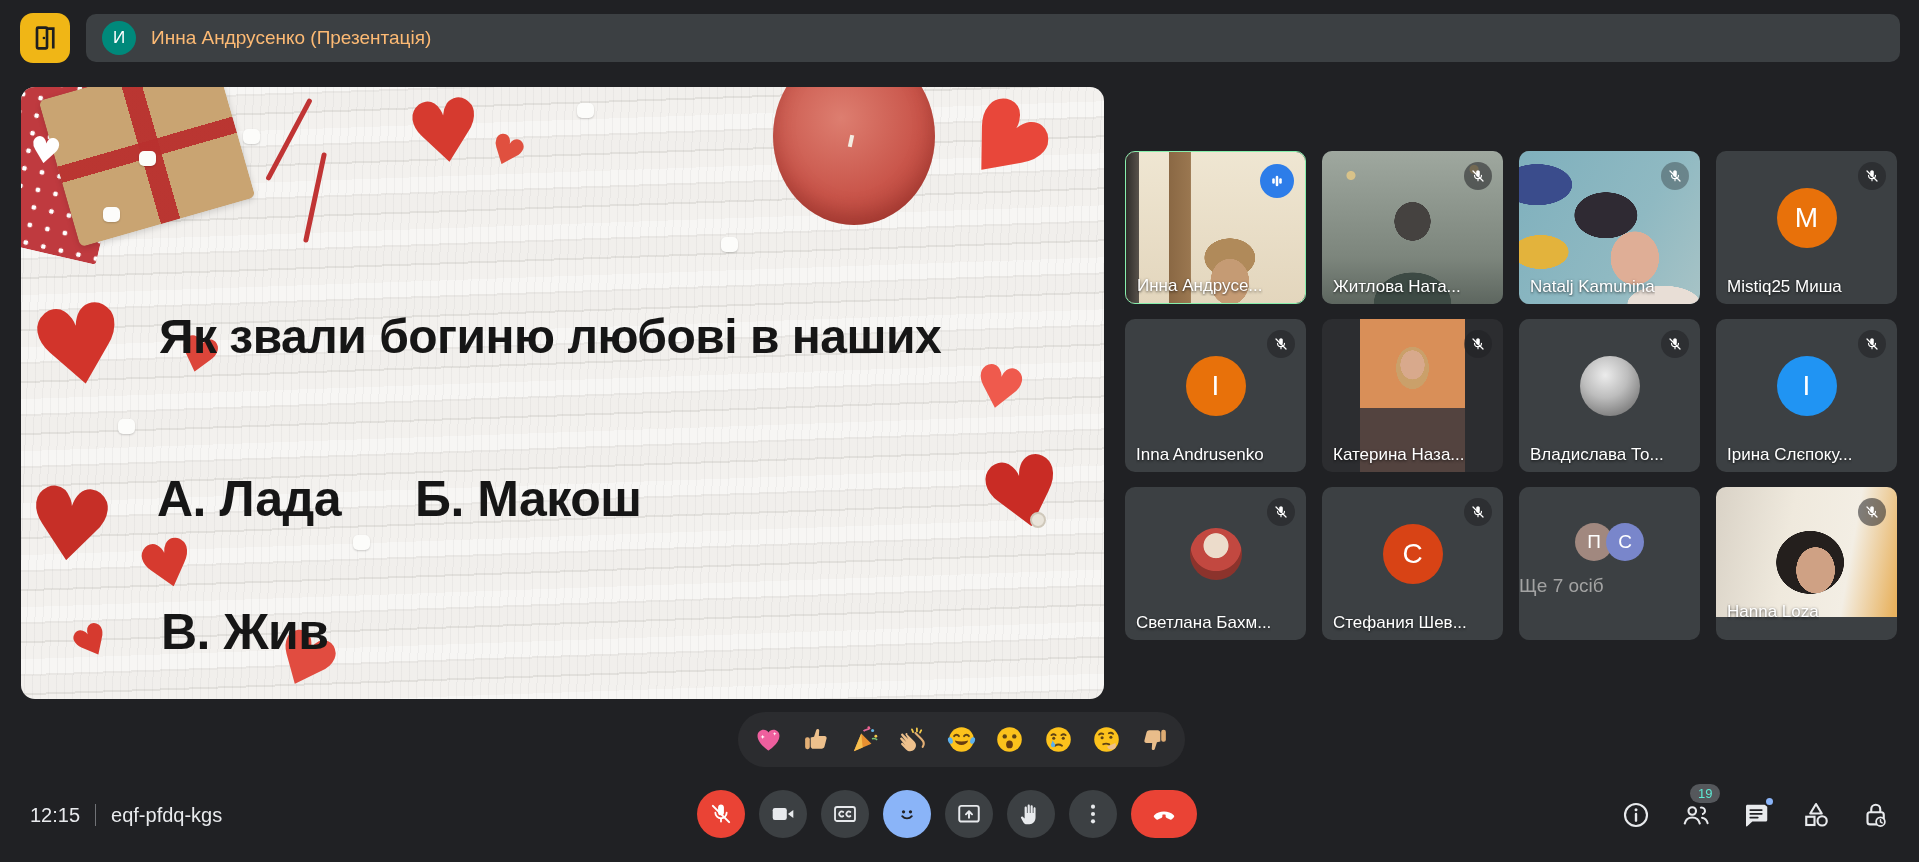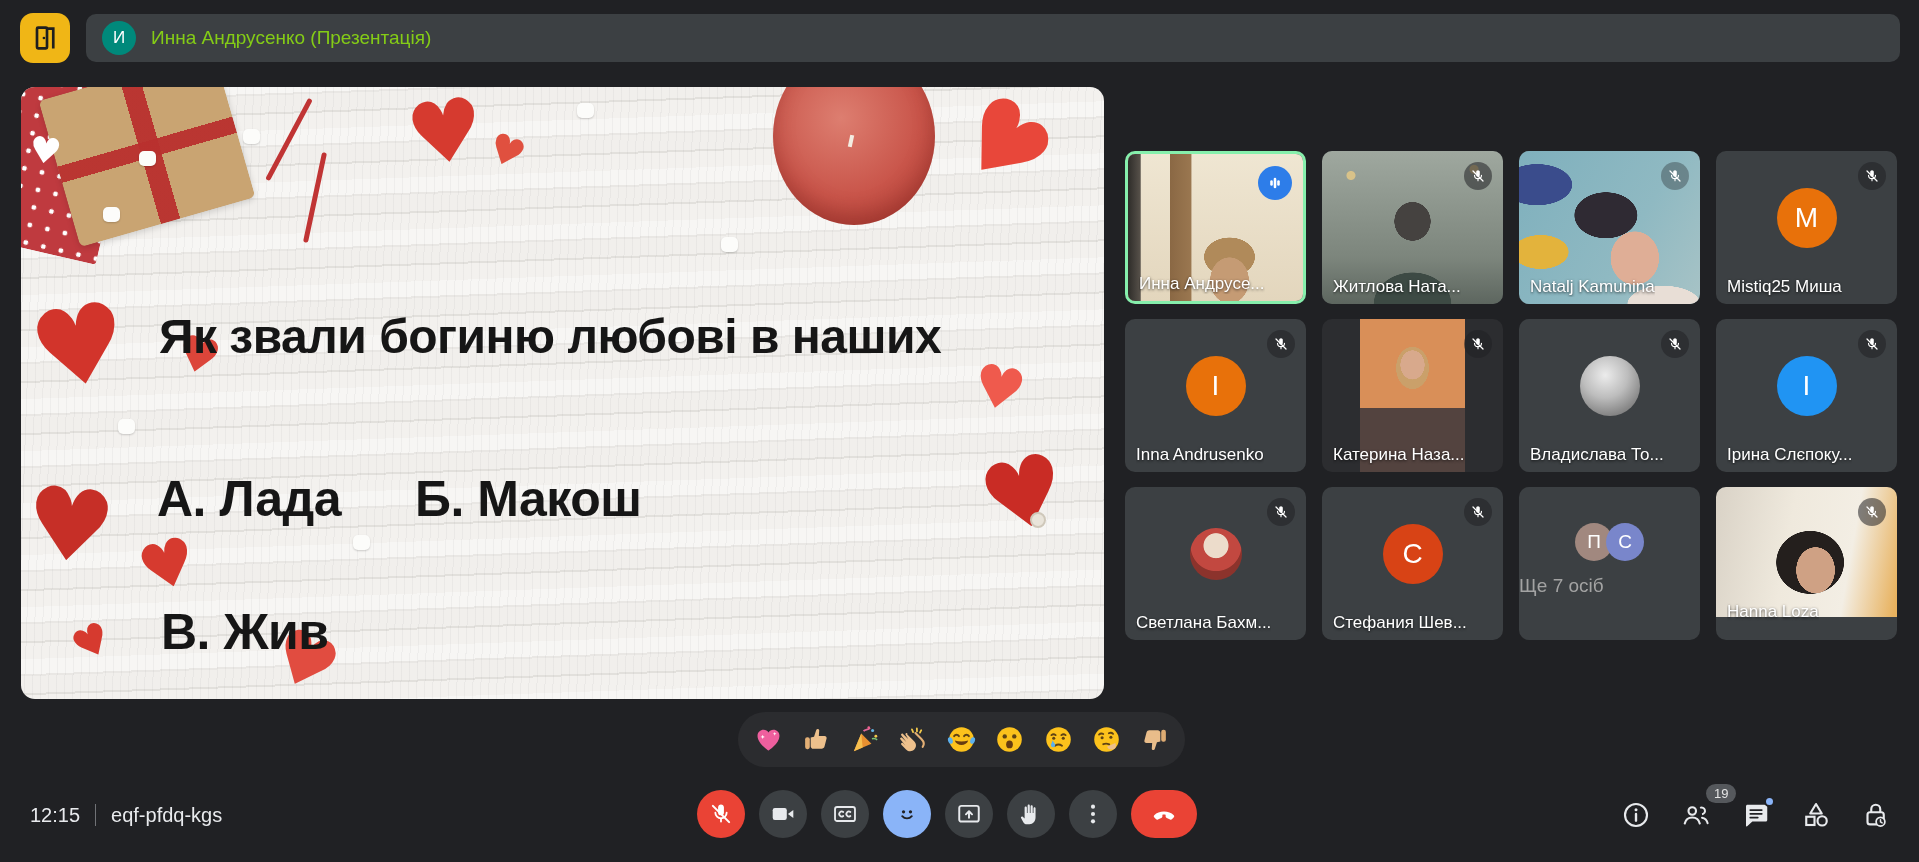--- a/index.html
+++ b/index.html
@@ -20,21 +20,21 @@
   }
   .title-pill {
     left:86px; top:14px; width:1814px; height:48px; border-radius:10px;
     background:#3c4043; display:flex; align-items:center; padding:0 16px;
   }
   .pres-ava {
     width:34px; height:34px; border-radius:50%; background:#00897b;
     display:flex; align-items:center; justify-content:center;
     color:#fff; font-size:17px; font-weight:500; flex:0 0 auto;
   }
-  .pres-title { margin-left:15px; font-size:19px; color:#84cc16; white-space:nowrap; }
+  .pres-title { margin-left:15px; font-size:19px; color:#fdba74; white-space:nowrap; }
 
   
   .slide {
     left:21px; top:87px; width:1083px; height:612px; border-radius:14px; overflow:hidden;
     background:
       repeating-linear-gradient(92deg, rgba(120,120,125,.07) 0 1px, transparent 1px 8px),
       repeating-linear-gradient(178deg, #f7f6f4 0 15px, #e9e7e4 15px 17px, #f1efec 17px 34px, #e2e0dc 34px 36px, #f3f1ee 36px 52px);
   }
   .ht { position:absolute; line-height:1; }
   .ht::before { content:"♥"; font-family:"DejaVu Sans", sans-serif; }
@@ -81,21 +81,21 @@
   }
   .note-link { margin-left:12px; color:#1a73e8; font-size:13.5px; text-decoration:underline; white-space:nowrap; }
 
   
   .grid {
     left:1125px; top:151px; width:772px; height:489px;
     display:grid; grid-template-columns:repeat(4,181px); grid-auto-rows:153px;
     column-gap:16px; row-gap:15px; position:absolute;
   }
   .tile { position:relative; border-radius:10px; background:#3c4043; overflow:hidden; }
-  .tile.speaking { border:3px solid #86efac; }
+  .tile.speaking { border:1px solid #86efac; }
   .vid { position:absolute; inset:0; }
   .tname {
     position:absolute; left:11px; bottom:7px; color:#fff; font-size:17px;
     text-shadow:0 1px 3px rgba(0,0,0,.75); white-space:nowrap; overflow:hidden; max-width:160px;
   }
   .mute {
     position:absolute; top:11px; right:11px; width:28px; height:28px; border-radius:50%;
     background:rgba(32,33,36,.55); display:flex; align-items:center; justify-content:center; color:#fff;
   }
   .audio-ind {
@@ -180,22 +180,22 @@
   }
   .cbtn.red { background:#ea4335; color:#fff; }
   .cbtn.blue { background:#8ab4f8; color:#202124; }
   .cbtn.end { width:66px; border-radius:26px; }
   .cbtn svg { width:26px; height:26px; }
 
   .rightbar { left:1621px; top:800px; display:flex; gap:30px; position:absolute; }
   .rbtn { position:relative; width:30px; height:30px; color:#e8eaed; display:flex; cursor:pointer; }
   .rbtn svg { width:30px; height:30px; }
   .badge {
-    position:absolute; top:-16px; left:9px; background:#55585c; color:#e5e5e5;
-    font-size:13px; padding:2px 8px; border-radius:10px;margin-left:16px;
+    position:absolute; top:-16px; left:9px; background:#55585c; color:#5eead4;
+    font-size:13px; padding:2px 8px; border-radius:10px;
   }
   .dot { position:absolute; top:-4px; right:-4px; width:11px; height:11px; border-radius:50%;
     background:#8ab4f8; border:2px solid #202124; }
 
   .hidden-defs { position:absolute; width:0; height:0; overflow:hidden; }
 </style>
 </head>
 <body>
 
 <svg class="hidden-defs" xmlns="http://www.w3.org/2000/svg">

